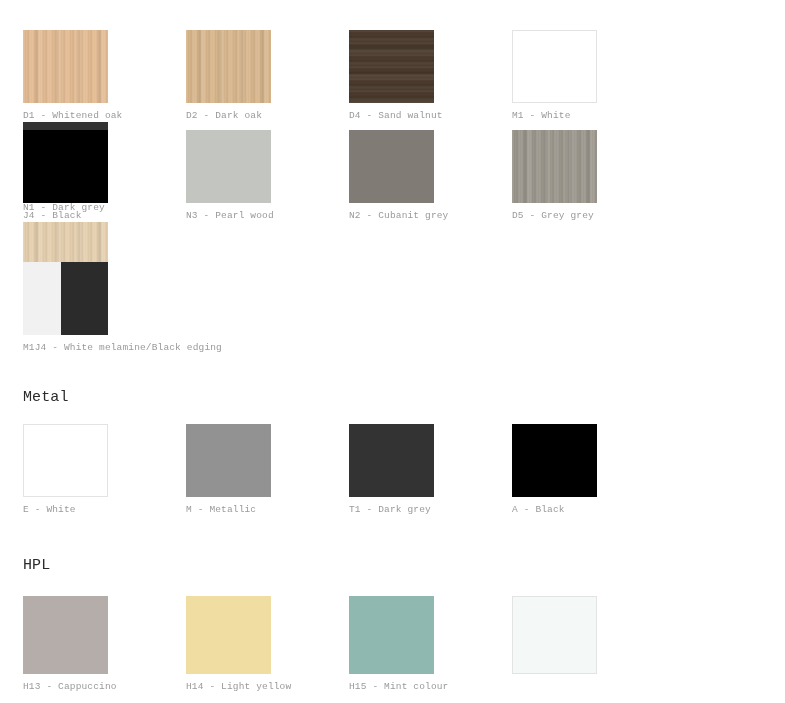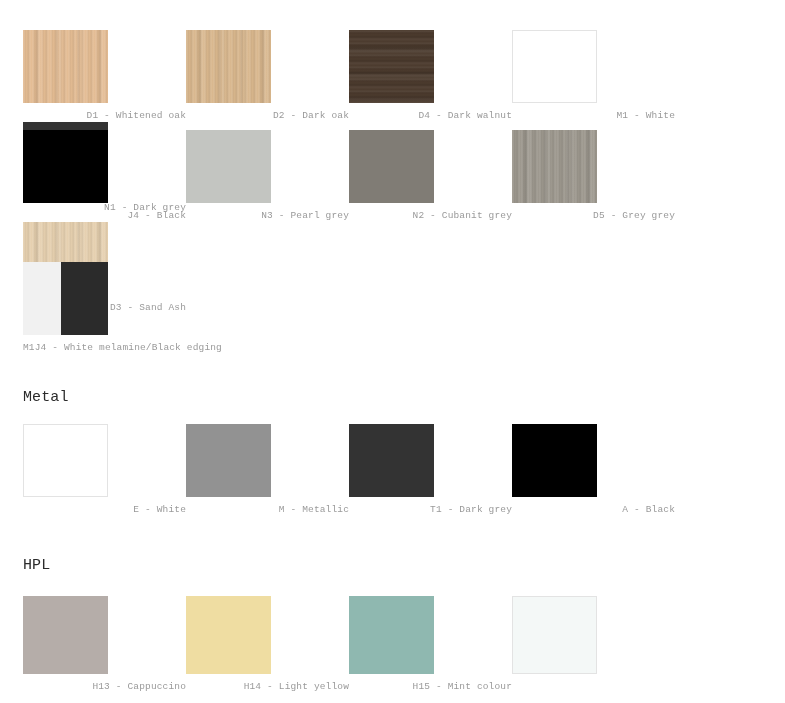--- a/index.html
+++ b/index.html
@@ -56,21 +56,20 @@
   .swatch-box.bordered {
     border: 1px solid #e3e3e3;
   }
   .swatch-label {
     font-size: 9.5px;
     color: #9a9a9a;
     line-height: 12px;
     margin-top: 7px;
     letter-spacing: 0.15px;
     white-space: nowrap;
-    text-align: right;
   }
 
   
   .split-left, .split-right {
     position: absolute;
     top: 0;
     bottom: 0;
   }
   .split-left  { left: 0;  width: 45%; }
   .split-right { right: 0; width: 55%; }
@@ -141,40 +140,40 @@
       <div class="swatch-cell">
         <div class="swatch-box grain-v" style="background-color: rgb(227, 187, 146);"></div>
         <div class="swatch-label">D1 - Whitened oak</div>
       </div>
       <div class="swatch-cell">
         <div class="swatch-box grain-v" style="background-color: rgb(216, 182, 140);"></div>
         <div class="swatch-label">D2 - Dark oak</div>
       </div>
       <div class="swatch-cell">
         <div class="swatch-box grain-h" style="background-color: rgb(75, 58, 45);"></div>
-        <div class="swatch-label">D4 - Dark walnut</div>
+        <div class="swatch-label">D4 - Sand walnut</div>
       </div>
       <div class="swatch-cell">
         <div class="swatch-box bordered" style="background-color: rgb(255, 255, 255);"></div>
         <div class="swatch-label">M1 - White</div>
       </div>
       <div class="swatch-cell">
         <div class="swatch-box" style="background-color: rgb(51, 51, 51);"></div>
         <div class="swatch-label">N1 - Dark grey</div>
       </div>
     </div>
 
     <div class="swatch-grid row-2">
       <div class="swatch-cell">
         <div class="swatch-box" style="background-color: rgb(0, 0, 0);"></div>
         <div class="swatch-label">J4 - Black</div>
       </div>
       <div class="swatch-cell">
         <div class="swatch-box" style="background-color: rgb(195, 197, 193);"></div>
-        <div class="swatch-label">N3 - Pearl grey</div>
+        <div class="swatch-label">N3 - Pearl wood</div>
       </div>
       <div class="swatch-cell">
         <div class="swatch-box" style="background-color: rgb(128, 124, 117);"></div>
         <div class="swatch-label">N2 - Cubanit grey</div>
       </div>
       <div class="swatch-cell">
         <div class="swatch-box grain-v" style="background-color: rgb(155, 150, 140);"></div>
         <div class="swatch-label">D5 - Grey grey</div>
       </div>
       <div class="swatch-cell">

